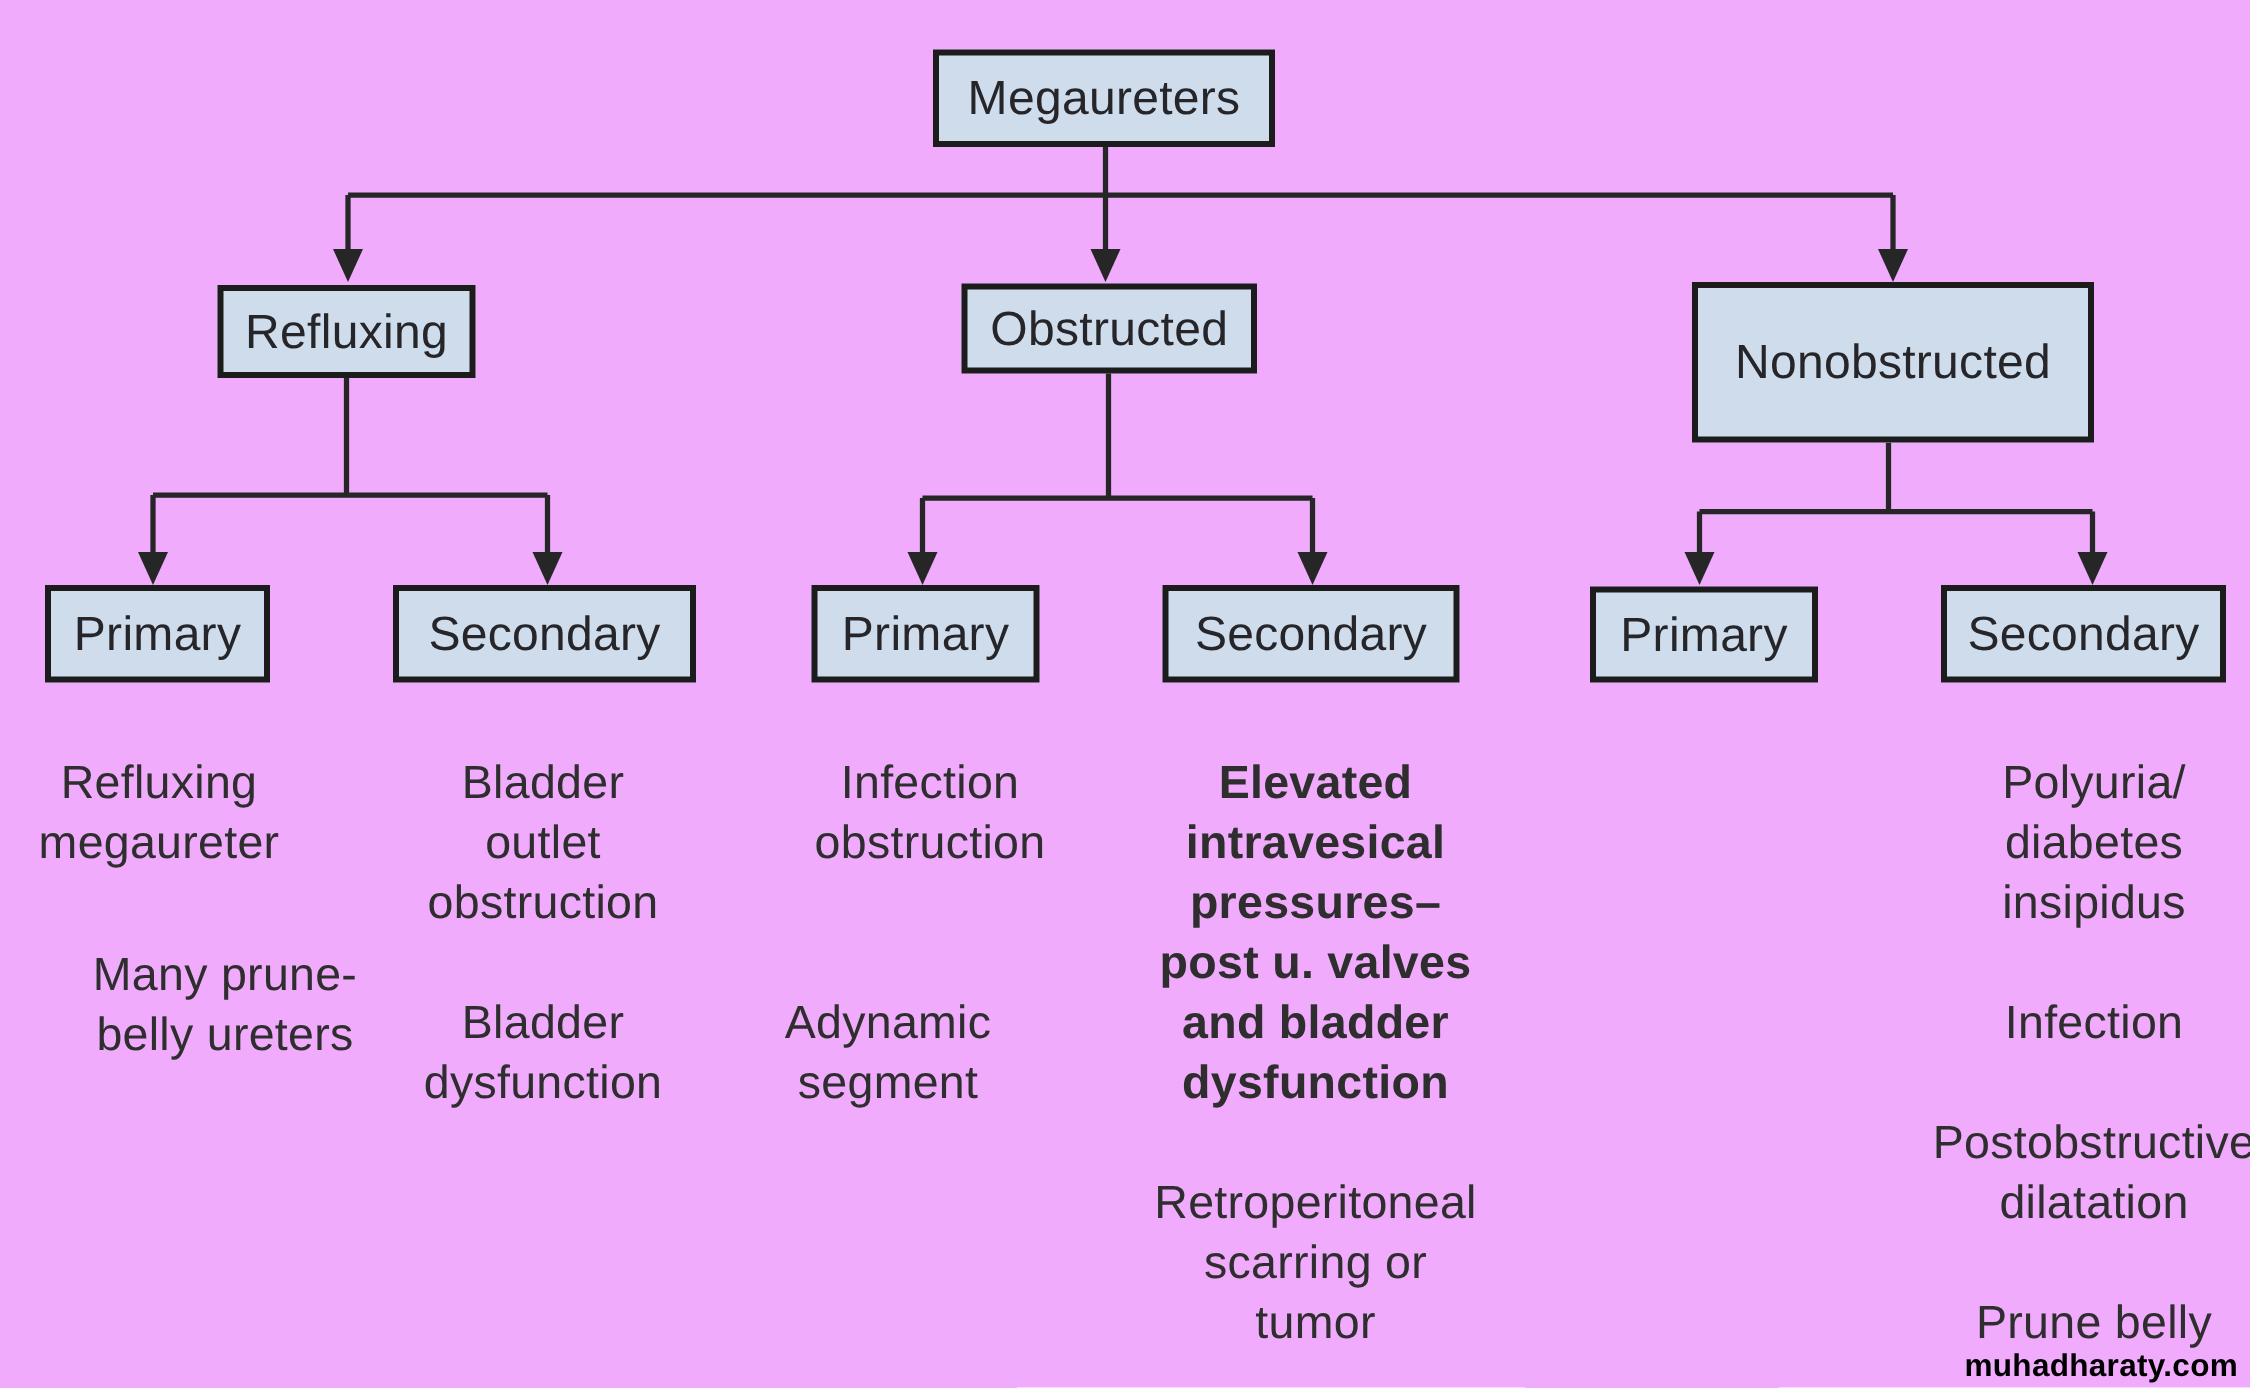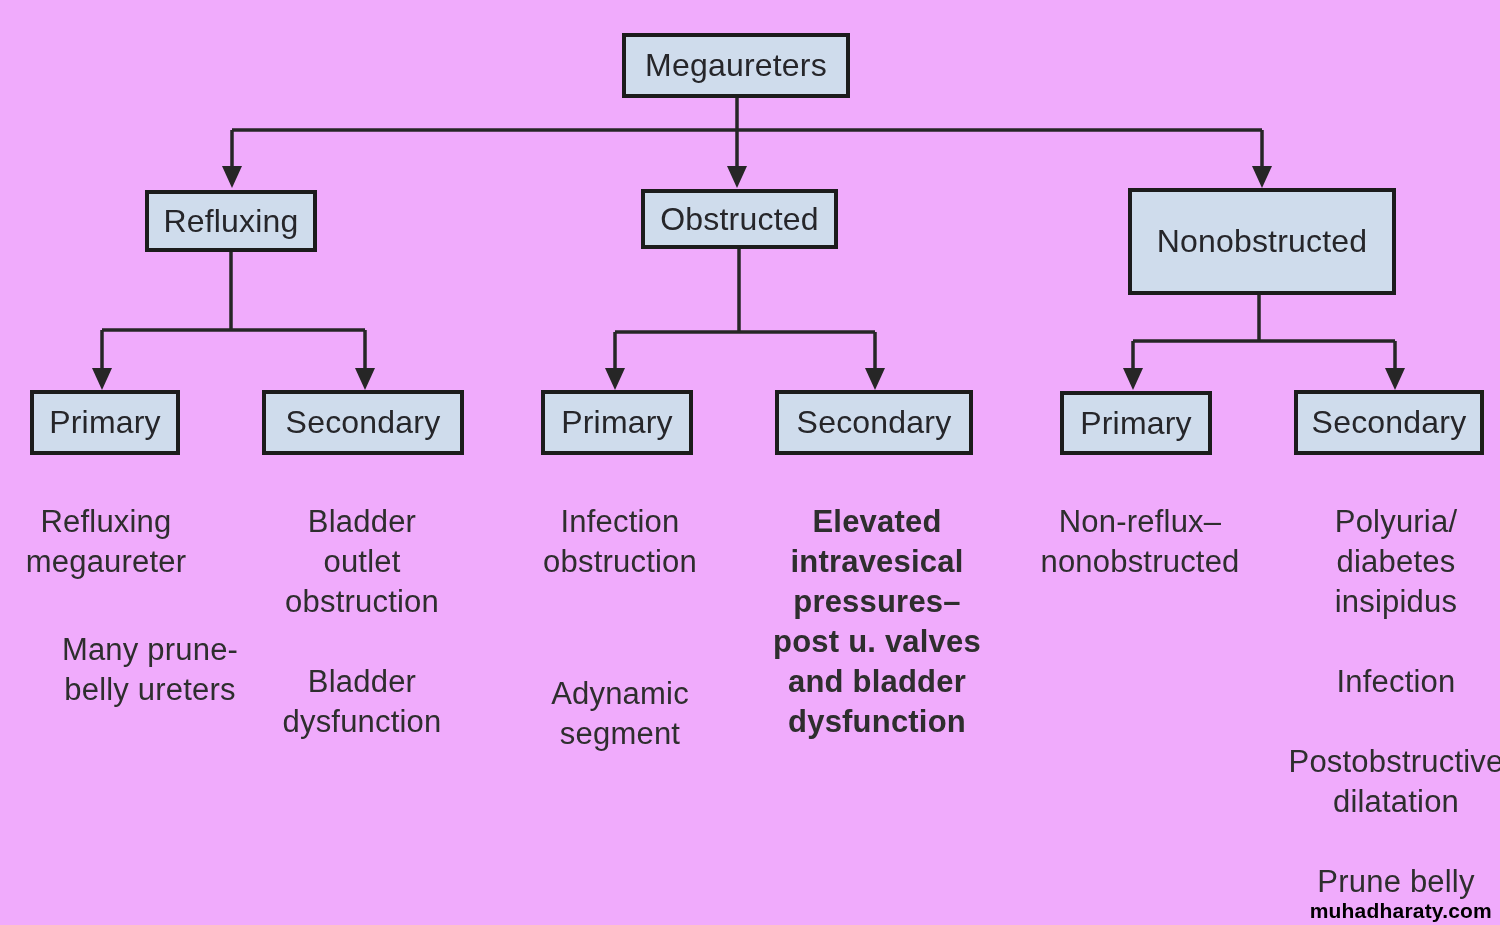--- a/index.html
+++ b/index.html
@@ -141,32 +141,33 @@
 belly ureters</div>
 
   <div class="note" style="left:252px;  top:502px; width:220px;">Bladder
 outlet
 obstruction</div>
   <div class="note" style="left:252px;  top:662px; width:220px;">Bladder
 dysfunction</div>
 
   <div class="note" style="left:508px;  top:502px; width:224px;">Infection
 obstruction</div>
-  <div class="note" style="left:508px;  top:662px; width:224px;margin-top:12px;">Adynamic
+  <div class="note" style="left:480px;  top:662px; width:224px;">Adynamic
 segment</div>
 
   <div class="note" style="left:752px;  top:502px; width:250px;font-weight:bold;">Elevated
 intravesical
 pressures–
 post u. valves
 and bladder
 dysfunction</div>
+  <div class="note" style="left:752px;  top:782px; width:250px;">Retroperitoneal
+scarring or
+tumor</div>
 
-  <div class="note" style="left:1005px; top:502px; width:270px;">Non-reflux–
-nonobstructed</div>
 
   <div class="note" style="left:1272px; top:502px; width:248px;">Polyuria/
 diabetes
 insipidus</div>
   <div class="note" style="left:1272px; top:662px; width:248px;">Infection</div>
   <div class="note" style="left:1272px; top:742px; width:248px;">Postobstructive
 dilatation</div>
   <div class="note" style="left:1272px; top:862px; width:248px;">Prune belly</div>
 
   <div class="watermark">muhadharaty.com</div>

